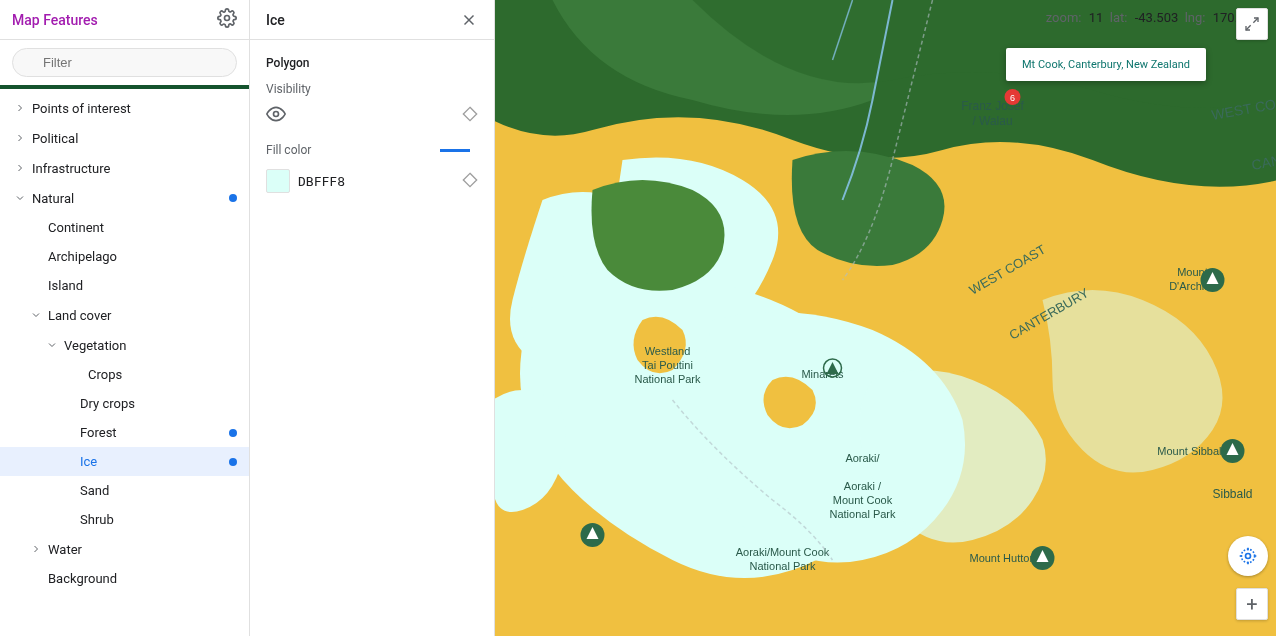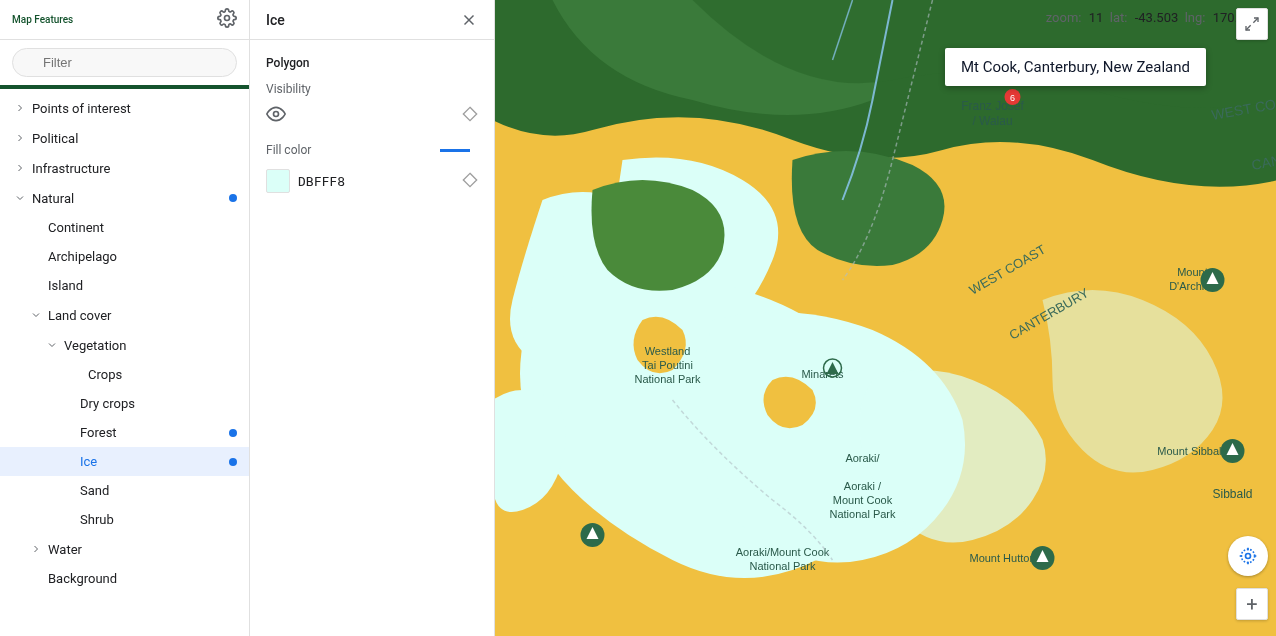--- a/index.html
+++ b/index.html
@@ -18,23 +18,23 @@
     }
     .left-panel-header {
       display: flex;
       align-items: center;
       justify-content: space-between;
       padding: 10px 12px;
       border-bottom: 1px solid #e0e0e0;
       height: 40px;
     }
     .left-panel-title {
-      font-size: 10px;
+      font-size: 14px;
       font-weight: 500;
-      color: #14532d;
+      color: #a21caf;
     }
     .gear-icon svg { color: #5f6368; }
     .filter-bar {
       padding: 8px 12px;
       border-bottom: 4px solid #14532d;
     }
     .filter-input {
       width: 100%;
       padding: 6px 12px 6px 30px;
       border: 1px solid #e0e0e0;
@@ -226,22 +226,22 @@
       color: #5f6368;
     }
     .tooltip-popup {
       position: absolute;
       top: 48px;
       right: 70px;
       background: white;
       padding: 10px 16px;
       border-radius: 2px;
       box-shadow: 0 2px 6px rgba(0,0,0,0.3);
-      font-size: 15px;
-      color: #0f172a;
+      font-size: 11px;
+      color: #0f766e;
       z-index: 30;
       white-space: nowrap;
     }
     
     .map-svg {
       position: absolute;
       top: 0; left: 0;
       width: 100%; height: 100%;
     }
     .map-topbar-container {

